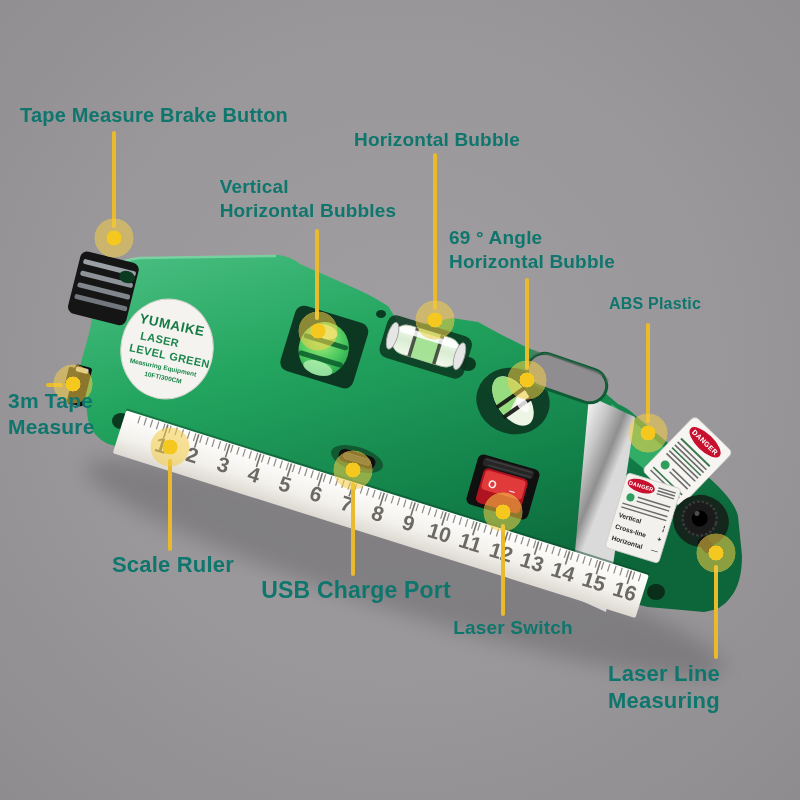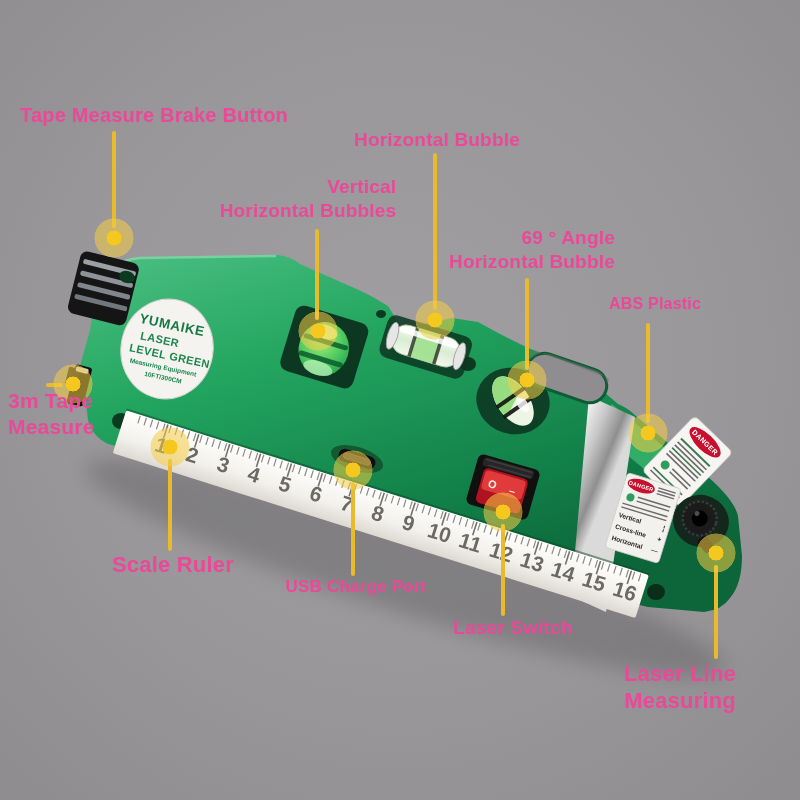--- a/index.html
+++ b/index.html
@@ -9,23 +9,23 @@
     background:radial-gradient(circle at 50% 45%, #a09ea1 0%, #999799 55%, #8e8c8f 100%);
   }
   .scene{position:relative;width:800px;height:800px;}
   .scene svg{position:absolute;left:0;top:0;}
   
   .c-line{position:absolute;width:4px;background:#e9ba2b;border-radius:2px;}
   .c-line.h{height:4px;}
   .c-dot{position:absolute;width:40px;height:40px;border-radius:50%;
     transform:translate(-50%,-50%);
     background:radial-gradient(circle,#f5c81f 0 26%, rgba(244,205,70,.55) 27% 68%, rgba(244,205,70,0) 70%);}
-  .c-label{position:absolute;font-weight:700;color:#ec4899;white-space:pre-line;
+  .c-label{position:absolute;font-weight:700;color:#0f766e;white-space:pre-line;
     line-height:1.24;letter-spacing:.2px;}
-  .c-label.center{transform:translateX(-50%);text-align:right;}
+  .c-label.center{transform:translateX(-50%);text-align:left;}
   .c-label.left{text-align:left;}
   
   text{font-family:"Liberation Sans",sans-serif;}
   .badge-brand{font-size:13.5px;font-weight:700;fill:#157a44;letter-spacing:.6px;}
   .badge-line{font-size:11px;font-weight:700;fill:#1b854c;letter-spacing:.4px;}
   .badge-small{font-size:6.5px;font-weight:700;fill:#1b854c;}
   .ruler-num{font-size:21px;font-weight:700;fill:#5a5751;opacity:.88;}
   .danger-txt{font-size:7px;font-weight:700;fill:#ffffff;letter-spacing:.4px;}
   .danger-txt-sm{font-size:5.5px;font-weight:700;fill:#ffffff;letter-spacing:.3px;}
   .sticker-row{font-size:6.5px;font-weight:700;fill:#222222;}
@@ -389,21 +389,21 @@
 
   <div class="callout">
     <div class="c-line" style="left:168px;top:459px;height:92px"></div>
     <div class="c-dot" style="left:170px;top:447px"></div>
     <div class="c-label center" style="left:173px;top:551px;font-size:22px">Scale Ruler</div>
   </div>
 
   <div class="callout">
     <div class="c-line" style="left:351px;top:482px;height:94px"></div>
     <div class="c-dot" style="left:353px;top:470px"></div>
-    <div class="c-label center" style="left:356px;top:576px;font-size:17px">USB Charge Port</div>
+    <div class="c-label center" style="left:356px;top:576px;font-size:23px">USB Charge Port</div>
   </div>
 
   <div class="callout">
     <div class="c-line" style="left:501px;top:524px;height:92px"></div>
     <div class="c-dot" style="left:503px;top:512px"></div>
     <div class="c-label center" style="left:513px;top:616px;font-size:19px">Laser Switch</div>
   </div>
 
   <div class="callout">
     <div class="c-line" style="left:714px;top:565px;height:94px"></div>

